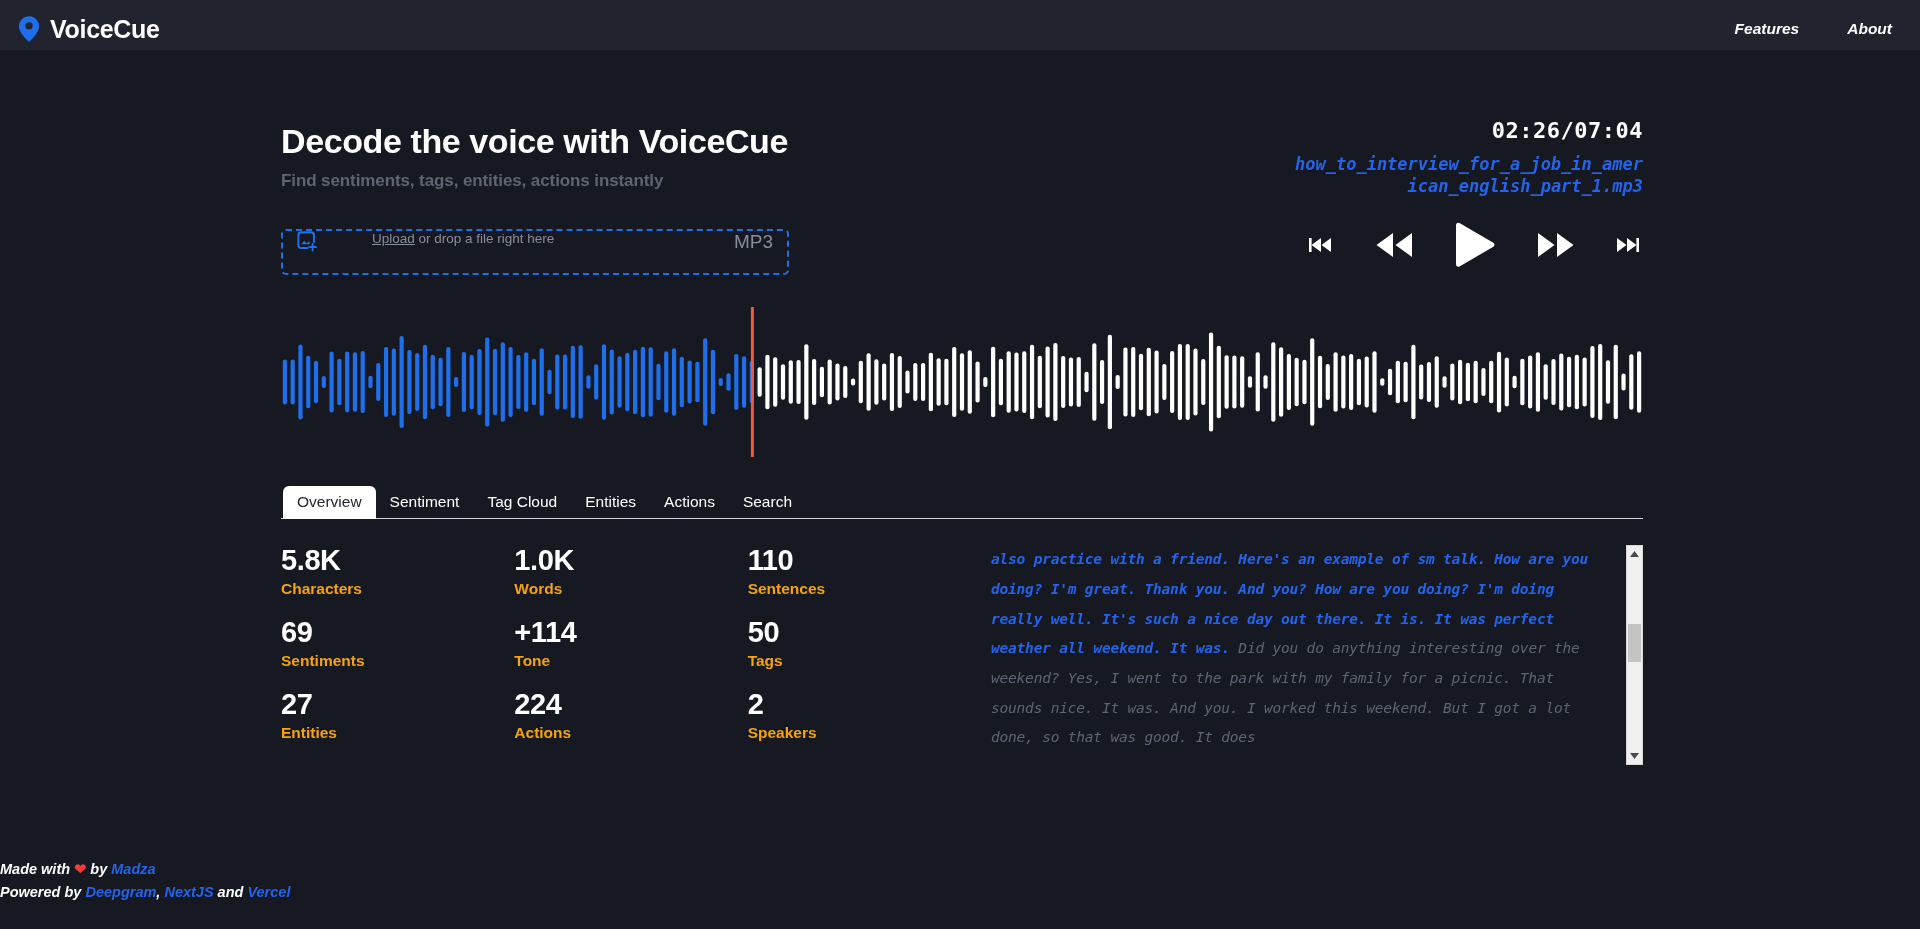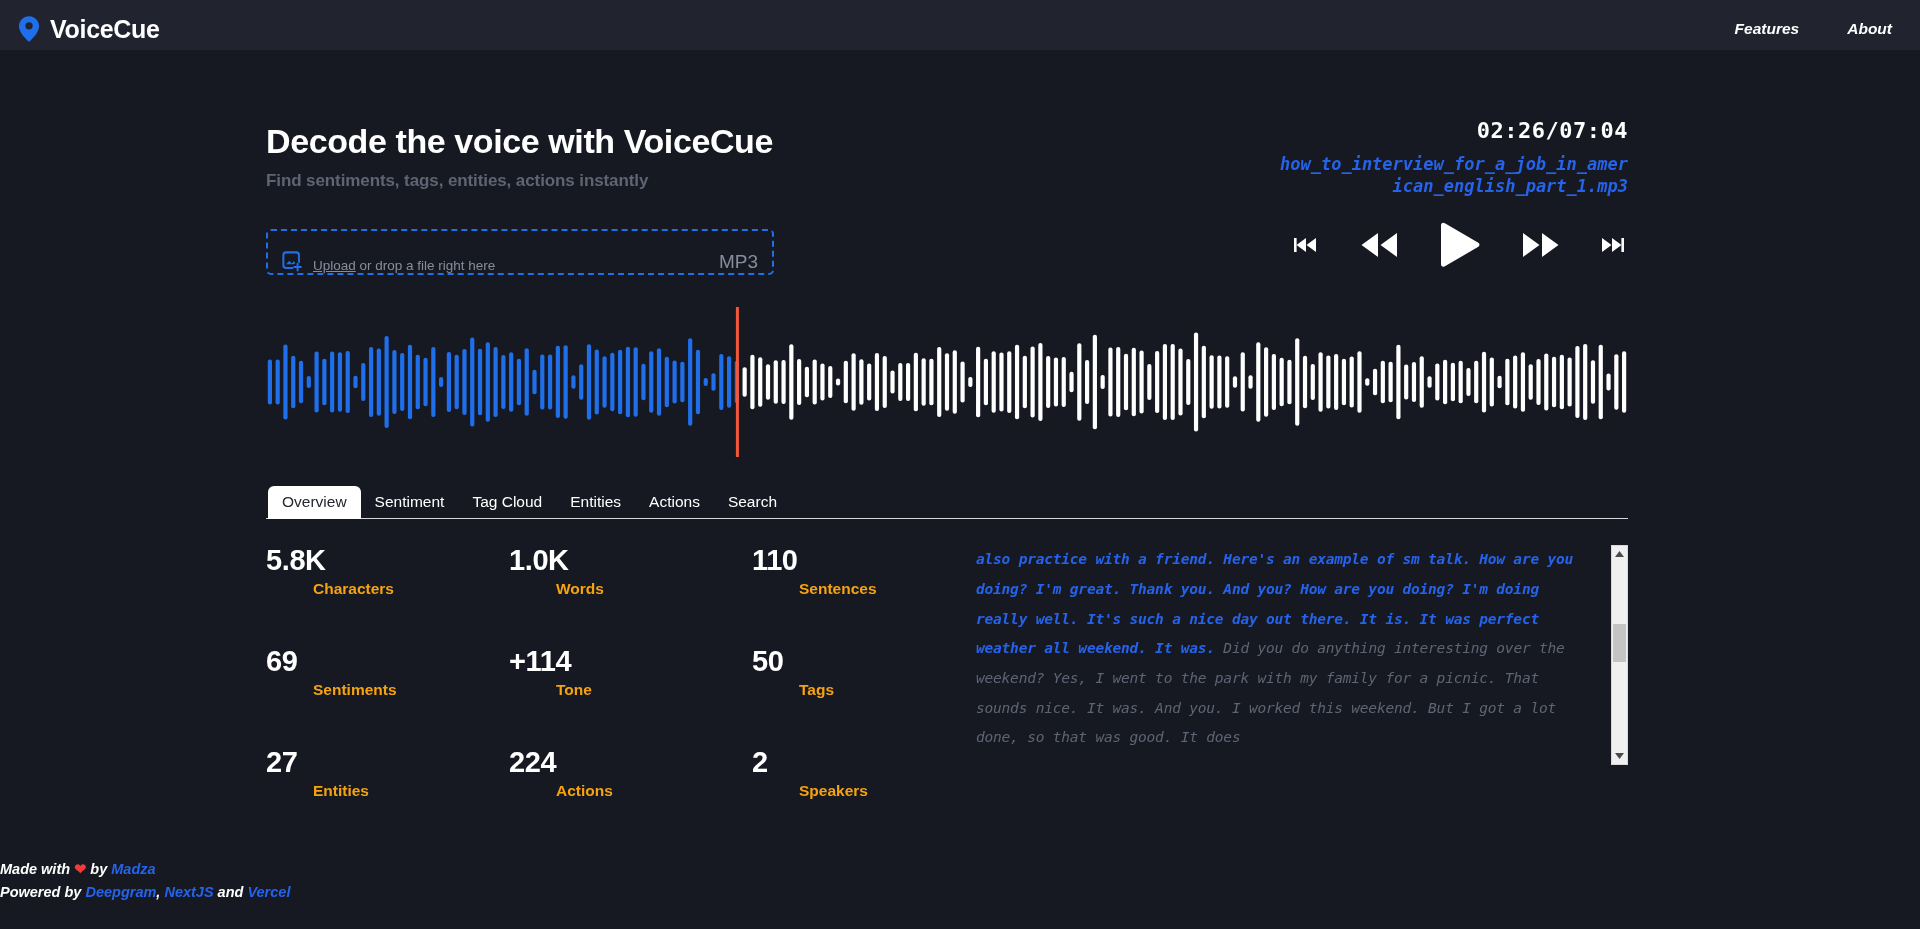--- a/index.html
+++ b/index.html
@@ -24,37 +24,37 @@
     letter-spacing: -0.3px;
   }
   .nav-links { margin-left: auto; display: flex; gap: 48px; }
   .nav-link {
     color: #ffffff; font-size: 15.5px; font-weight: 700;
     font-style: italic; cursor: pointer; white-space: nowrap;
   }
 
   
   .page { position: relative; width: 1920px; height: 879px; }
-  .inner { position: absolute; left: 266px; top: 0; width: 1362px; }
+  .inner { position: absolute; left: 281px; top: 0; width: 1362px; }
 
   
   .hero { display: flex; justify-content: space-between; padding-top: 62px; }
   .hero-left { padding-top: 10px; }
   h1.title {
     color: #ffffff; font-size: 34px; font-weight: 700;
     letter-spacing: -0.4px; line-height: 1.15;
   }
   .subtitle {
     color: #5d6473; font-size: 17px; font-weight: 700;
     margin-top: 10px; letter-spacing: -0.1px;
   }
   .dropzone {
     margin-top: 38px; width: 508px; height: 46px;
     border: 2px dashed #1f6feb; border-radius: 5px;
-    display: flex; align-items: flex-end; padding: 0 14px;
+    display: flex; align-items: flex-start; padding: 0 14px; gap: 44px;
   }
   .dz-icon { width: 22px; height: 22px; margin-right: 9px; flex: none; }
   .dz-text { color: #868d9c; font-size: 13.5px; }
   .dz-upload { color: #868d9c; text-decoration: underline; cursor: pointer; }
   .dz-format { margin-left: auto; color: #868d9c; font-size: 19px; }
 
   .hero-right { text-align: right; padding-top: 6px; }
   .timecode {
     color: #ffffff; font-family: "DejaVu Sans Mono", monospace;
     font-size: 22px; font-weight: 700; letter-spacing: 0.5px;
@@ -88,30 +88,29 @@
     cursor: pointer; border-radius: 6px 6px 0 0;
     position: relative; bottom: -1px; white-space: nowrap;
   }
   .tab.active { background: #ffffff; color: #24262e; }
 
   
   .panel { display: flex; padding-top: 26px; gap: 0; }
   .stats {
     width: 700px; display: grid;
     grid-template-columns: repeat(3, 1fr);
-    grid-auto-rows: 72px; align-content: start; gap: 29px;
+    grid-auto-rows: 72px; align-content: start;
   }
   .stat-num {
     color: #ffffff; font-size: 29px; font-weight: 700;
     line-height: 1.05; letter-spacing: -0.4px;
   }
   .stat-label {
     color: #f5a311; font-size: 15.5px; font-weight: 700;
     margin-top: 4px;
-    margin-left: 47px;
   }
   .transcript-wrap {
     flex: 1; position: relative; margin-left: 10px;
     height: 220px; display: flex;
   }
   .transcript {
     flex: 1; overflow: hidden; padding-right: 14px;
     font-family: "DejaVu Sans Mono", monospace;
     font-size: 14.5px; font-style: italic; line-height: 2.05;
     color: #5d6473; letter-spacing: -0.2px;

